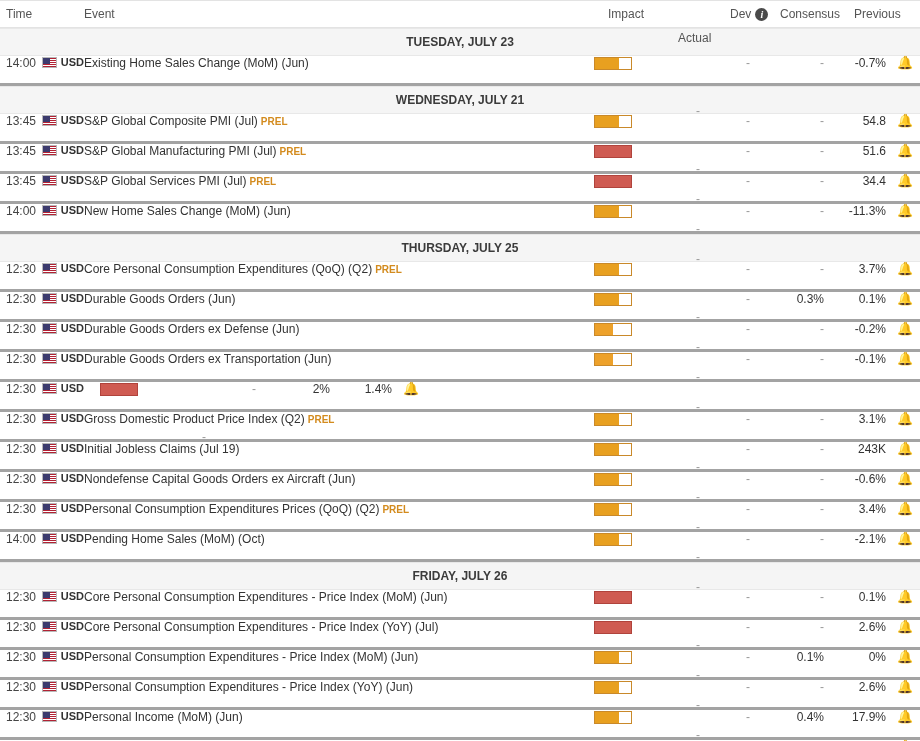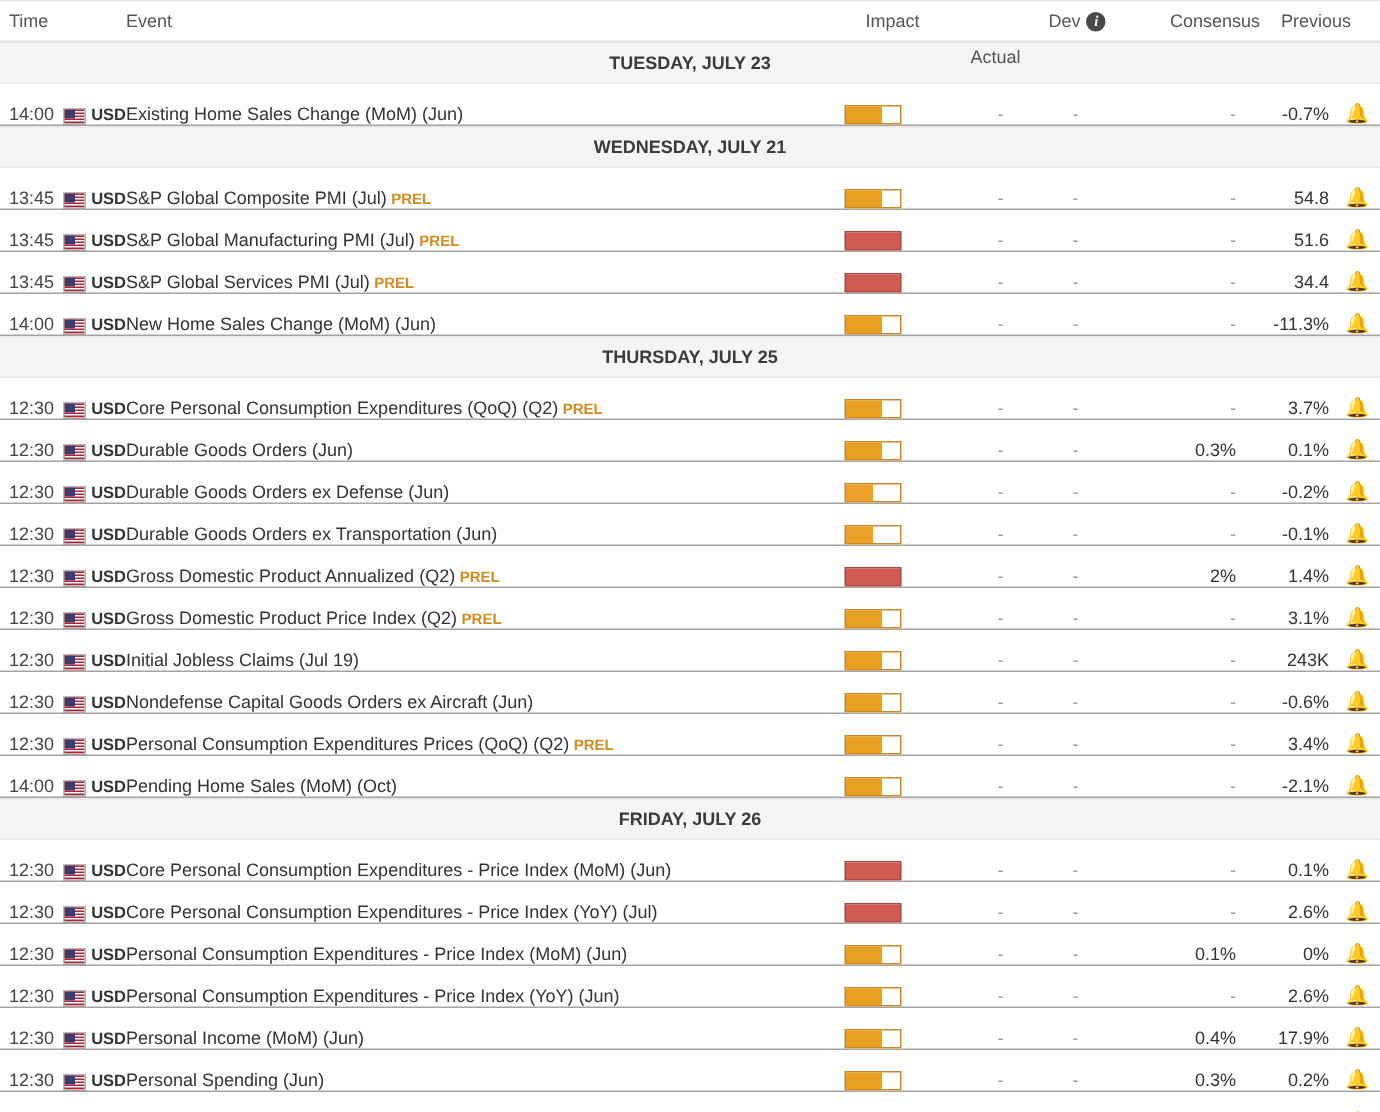--- a/index.html
+++ b/index.html
@@ -29,21 +29,21 @@
     color: #555;
     font-size: 12px;
     background: #ffffff;
   }
   .col-time   { width: 42px;  padding-left: 6px; box-sizing: border-box; }
   .col-flag   { width: 42px;  box-sizing: border-box; }
   .col-event  { flex: 1 1 auto; box-sizing: border-box; }
   .col-impact { width: 70px;  box-sizing: border-box; text-align: center; }
   .col-actual { width: 52px;  box-sizing: border-box; text-align: right; margin-top: 48px; }
   .col-dev    { width: 50px;  box-sizing: border-box; text-align: right; }
-  .col-cons   { width: 74px;  box-sizing: border-box; text-align: right; margin-left: 31px; }
+  .col-cons   { width: 74px;  box-sizing: border-box; text-align: right; }
   .col-prev   { width: 66px;  box-sizing: border-box; text-align: right; padding-right: 4px;}
   .col-bell   { width: 30px;  box-sizing: border-box; text-align: center; }
 
   .cal-header .col-event { padding-left: 0px; }
   .cal-header .col-impact { text-align: left; }
   .cal-header .col-actual { text-align: left; }
   .cal-header .col-dev { text-align: left; display:flex; align-items:center; gap:4px;}
   .cal-header .col-cons { text-align: left; }
   .cal-header .col-prev { text-align: left; }
 
@@ -70,23 +70,23 @@
     font-size: 12px;
     color: #3b3b3b;
     background: #f5f5f5;
     border-bottom: 1px solid #e8e8e8;
     border-top: 1px solid #e8e8e8;
   }
 
   
   .event-row {
     display: flex;
-    align-items: flex-end;
+    align-items: flex-start;
     height: 27px;
-    border-bottom: 1px solid #a3a3a3;
+    border-bottom: 3px solid #a3a3a3;
     background: #ffffff;
   }
   .event-row .col-time {
     color: #444;
     font-size: 12px;
   }
   .flag-wrap {
     display: flex;
     align-items: center;
     gap: 4px;
@@ -381,21 +381,20 @@
           <span class="flag">
             <span class="stripe" style="top: 1.1px;"></span>
             <span class="stripe" style="top: 3.3px;"></span>
             <span class="stripe" style="top: 5.5px;"></span>
             <span class="stripe" style="top: 7.7px;"></span>
             <span class="stripe" style="top: 9.9px;"></span>
             <span class="canton"></span>
           </span>
           <span class="ccy">USD</span>
         </div>
-        <div class="col-event"><span class="event-name">Gross Domestic Product Annualized (Q2)</span><span class="prel">PREL</span></div>
         <div class="col-impact"><span class="impact high"><span class="fill"></span></span></div>
         <div class="col-actual dash">-</div>
         <div class="col-dev dash">-</div>
         <div class="col-cons val">2%</div>
         <div class="col-prev val">1.4%</div>
         <div class="col-bell"><span class="bell on">🔔</span></div>
       </div>
       <div class="event-row">
         <div class="col-time">12:30</div>
         <div class="col-flag flag-wrap">

